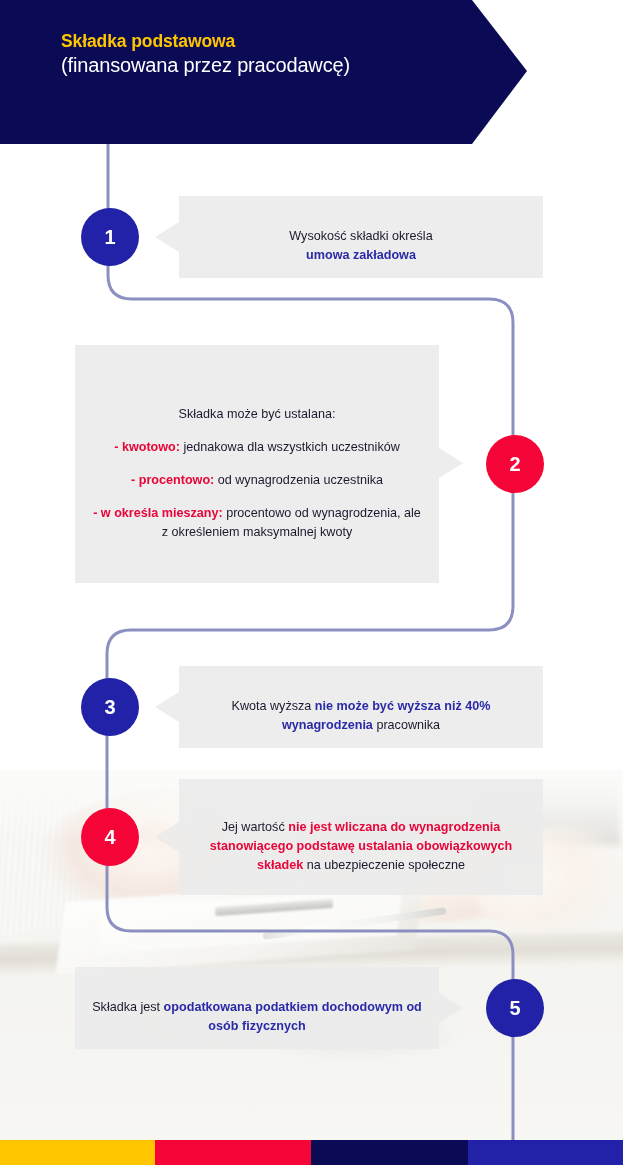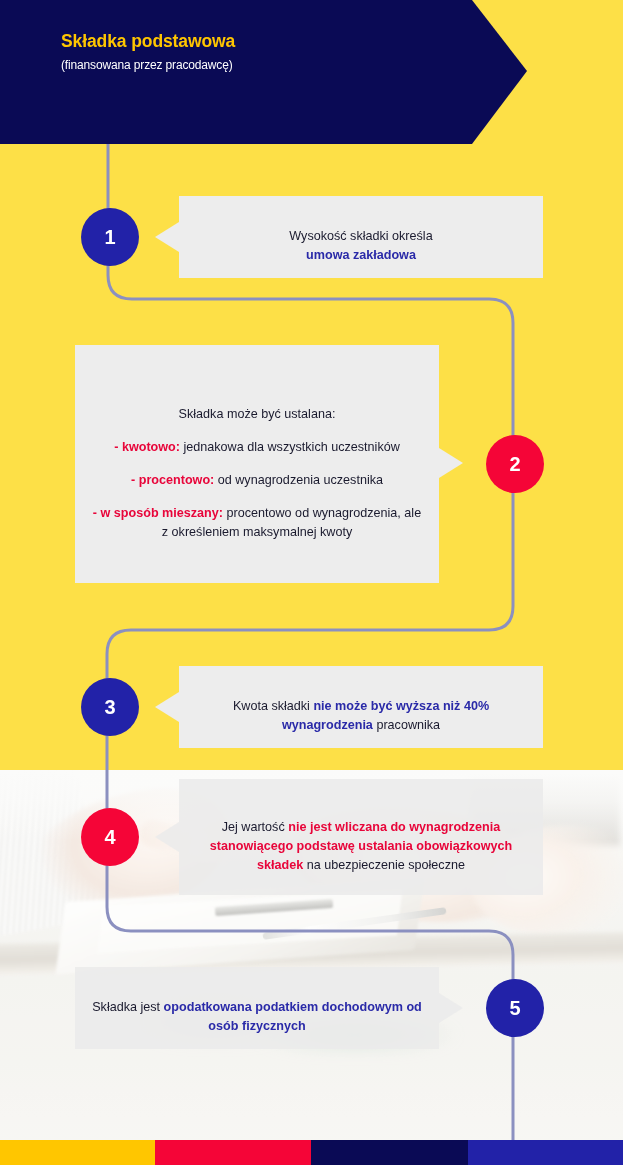--- a/index.html
+++ b/index.html
@@ -5,21 +5,21 @@
   * { box-sizing: border-box; margin: 0; padding: 0; }
   html, body {
     width: 623px; height: 1165px;
     font-family: "Liberation Sans", sans-serif;
     background: #e6e6e6;
     overflow: hidden;
   }
   #page {
     position: relative;
     width: 623px; height: 1165px;
-    background: #fde047;
+    background: #ffffff;
     overflow: hidden;
   }
 
   
   #photo {
     position: absolute; left: 0; top: 770px;
     width: 623px; height: 375px;
     overflow: hidden;
   }
   #photo .ph-base {
@@ -132,21 +132,21 @@
   #header .htxt { padding: 29px 0 0 61px; }
   #header .title {
     color: #ffc600;
     font-size: 17.5px;
     font-weight: bold;
     letter-spacing: -0.1px;
     line-height: 24px;
   }
   #header .sub {
     color: #ffffff;
-    font-size: 12px;
+    font-size: 20px;
     line-height: 24px;
     letter-spacing: -0.15px;
   }
 
   
   #connector { position: absolute; left: 0; top: 0; width: 623px; height: 1165px; z-index: 1; }
 
   
   .step-box {
     position: absolute;
@@ -270,33 +270,33 @@
       <p>
         <span>Składka może być ustalana:</span>
       </p>
       <p>
         <b class="b-red">- kwotowo:</b><span> jednakowa dla wszystkich uczestników</span>
       </p>
       <p>
         <b class="b-red">- procentowo:</b><span> od wynagrodzenia uczestnika</span>
       </p>
       <p>
-        <b class="b-red">- w sposób mieszany:</b><span> procentowo od wynagrodzenia, ale z określeniem maksymalnej kwoty</span>
+        <b class="b-red">- w określa mieszany:</b><span> procentowo od wynagrodzenia, ale z określeniem maksymalnej kwoty</span>
       </p>
     </div>
   </div>
   <div class="circle red" style="left:486px; top:435px;">
     <span>2</span>
   </div>
 
   <div class="tail left" style="left:155px; top:692px;"></div>
   <div class="step-box" style="left:179px; top:666px; width:364px; height:82px;">
     <div class="inner">
       <p>
-        <span>Kwota składki </span><b class="b-navy">nie może być wyższa niż 40% wynagrodzenia</b><span> pracownika</span>
+        <span>Kwota wyższa </span><b class="b-navy">nie może być wyższa niż 40% wynagrodzenia</b><span> pracownika</span>
       </p>
     </div>
   </div>
   <div class="circle navy" style="left:81px; top:678px;">
     <span>3</span>
   </div>
 
   <div class="tail left translucent" style="left:155px; top:822px;"></div>
   <div class="step-box translucent" style="left:179px; top:779px; width:364px; height:116px;">
     <div class="inner">

